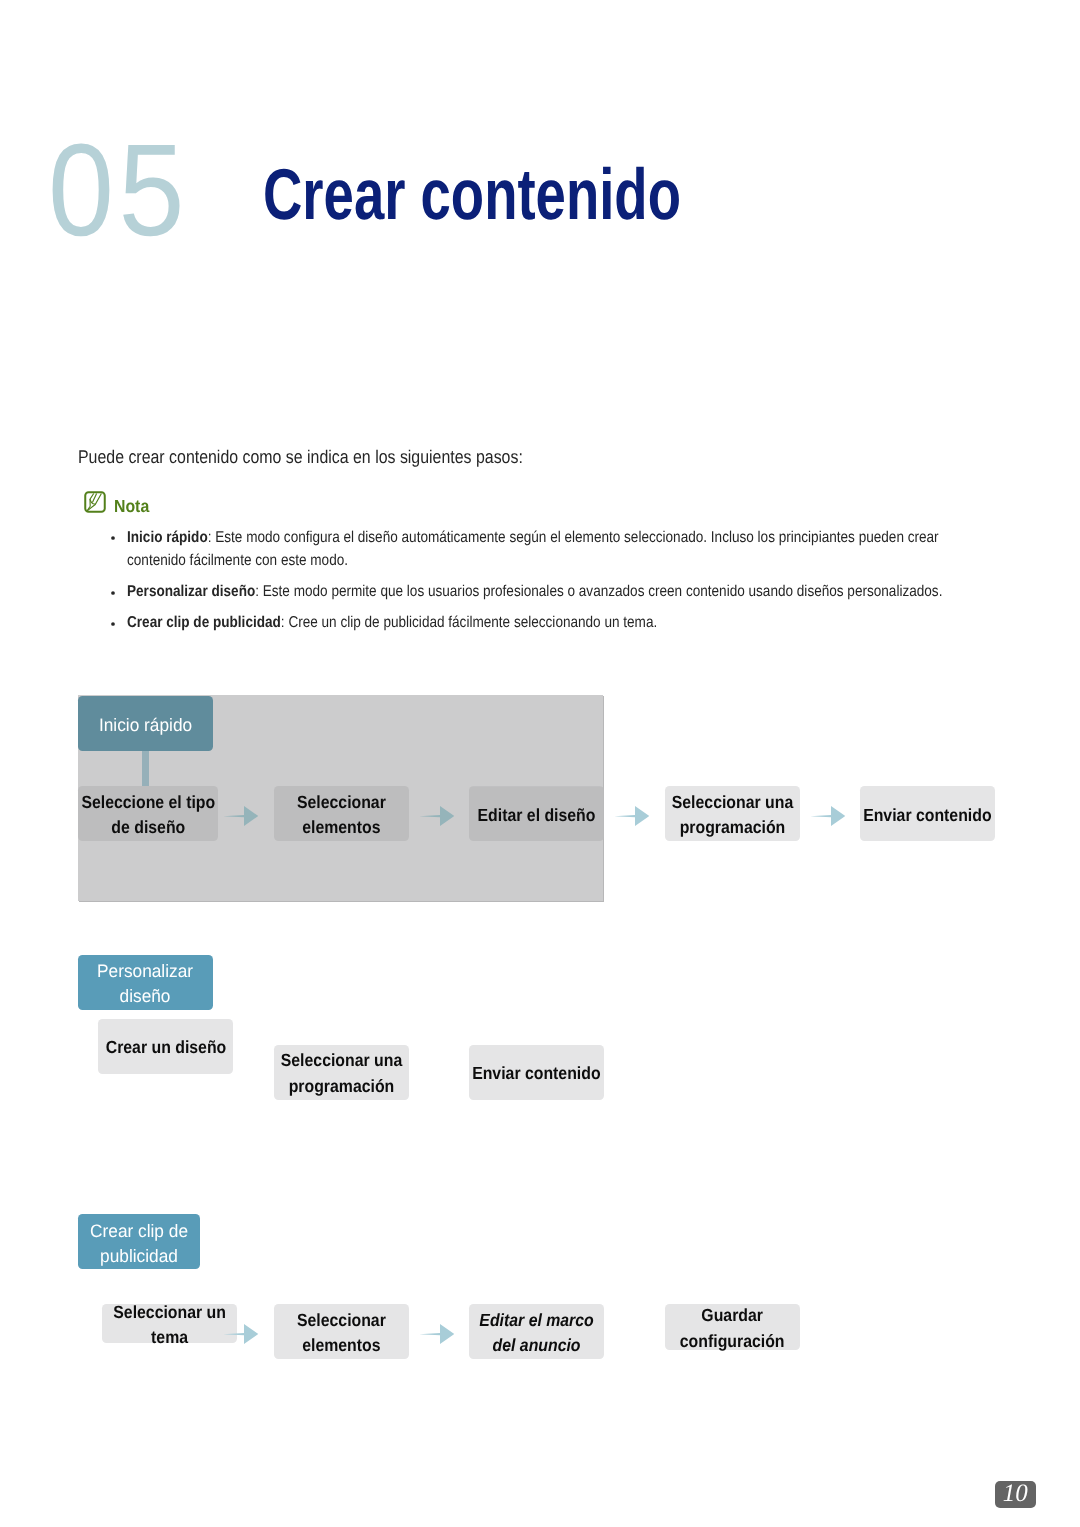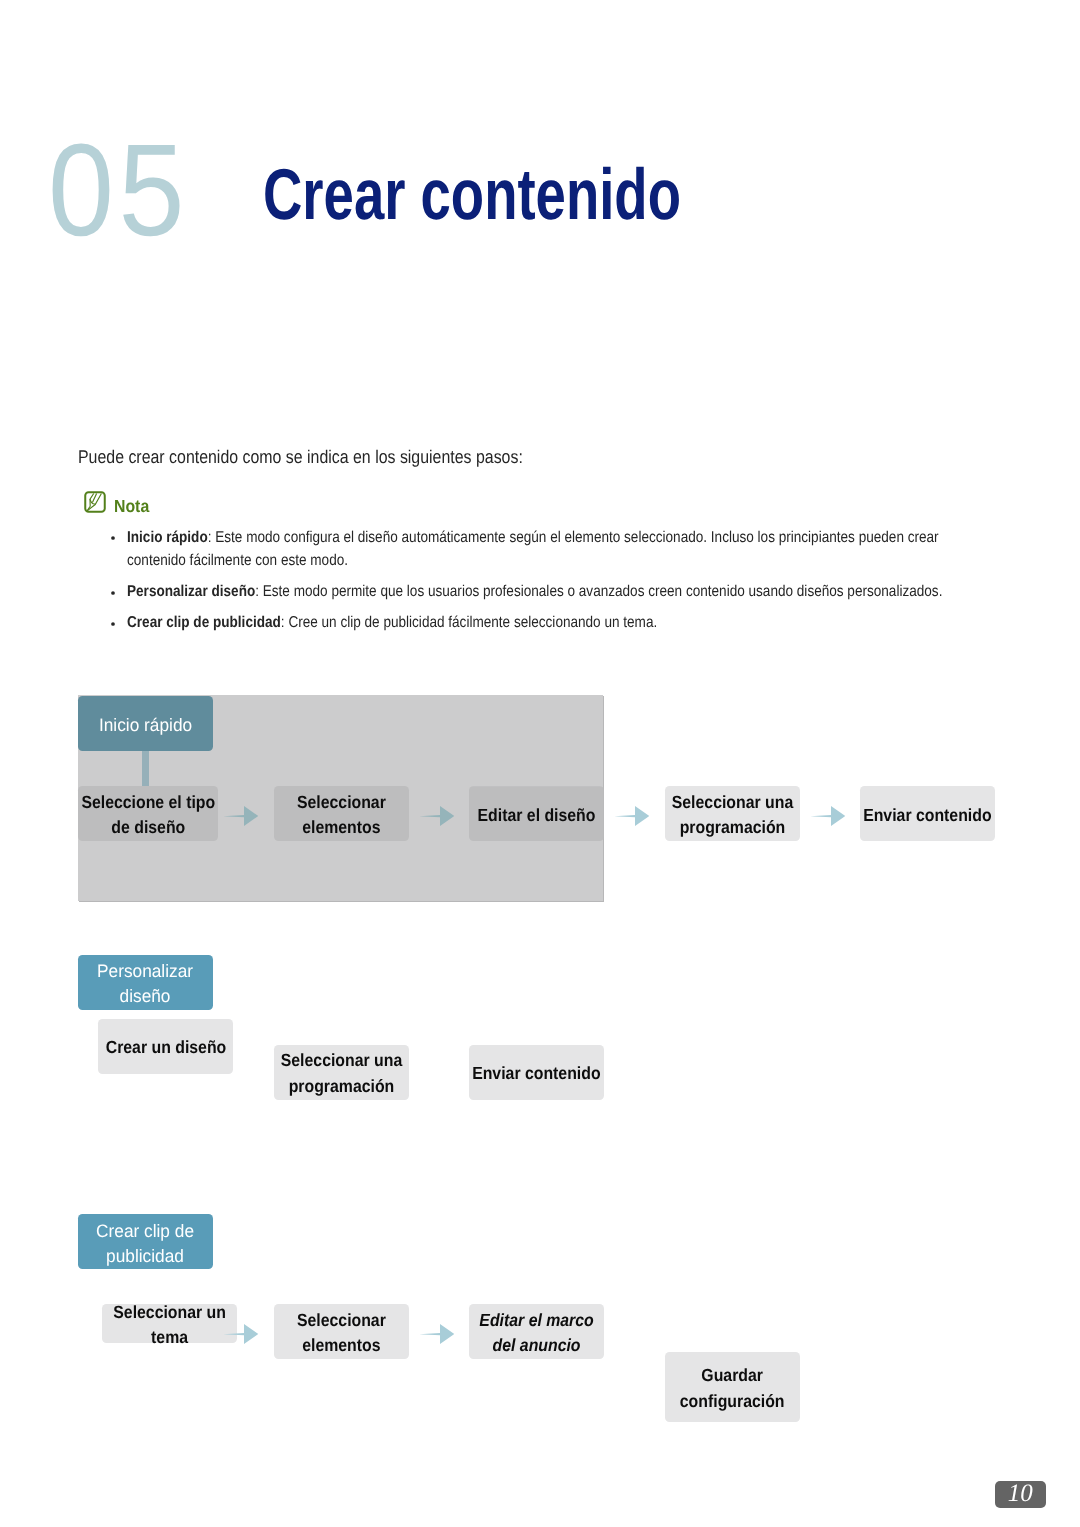--- a/index.html
+++ b/index.html
@@ -173,37 +173,37 @@
       </div>
       <div class="node g-light" style="left: 78px; top: 1019px; width: 135px; height: 55px; margin-left: 20px;">
         <span>Crear un diseño</span>
       </div>
       <div class="node g-light" style="left: 273.5px; top: 1044.7px; width: 135px; height: 55px;">
         <span>Seleccionar una<br>programación</span>
       </div>
       <div class="node g-light" style="left: 469px; top: 1044.7px; width: 135px; height: 55px;">
         <span>Enviar contenido</span>
       </div>
-      <div class="node blue2" style="left: 78px; top: 1214px; width: 135px; height: 55.2px;">
+      <div class="node blue2" style="left: 78px; top: 1214px; width: 122px; height: 55.2px;">
         <span>Crear clip de<br>publicidad</span>
       </div>
       <div class="node g-light" style="left: 78px; top: 1304.2px; width: 135px; height: 39px; margin-left: 24px;">
         <span>Seleccionar un<br>tema</span>
       </div>
       <div class="arrow" style="left: 223px; top: 1322.7px; width: 36px; height: 22px;"><svg width="36" height="22" viewBox="0 0 36 22">
           <path d="M0.3 11.3 L21.0 9.9 L21.0 1.1 L35.3 11.0 L21.0 20.9 L21.0 12.3 Z" fill="#a8cdd8"></path>
         </svg></div>
       <div class="node g-light" style="left: 273.5px; top: 1304.2px; width: 135px; height: 55px;">
         <span>Seleccionar<br>elementos</span>
       </div>
       <div class="arrow" style="left: 418.5px; top: 1322.7px; width: 36px; height: 22px;"><svg width="36" height="22" viewBox="0 0 36 22">
           <path d="M0.3 11.3 L21.0 9.9 L21.0 1.1 L35.3 11.0 L21.0 20.9 L21.0 12.3 Z" fill="#a8cdd8"></path>
         </svg></div>
       <div class="node g-light" style="left: 469px; top: 1304.2px; width: 135px; height: 55px; font-style: italic;">
         <span>Editar el marco<br>del anuncio</span>
       </div>
-      <div class="node g-light" style="left: 664.5px; top: 1304.2px; width: 135px; height: 70px; margin-top: 48px;">
+      <div class="node g-light" style="left: 664.5px; top: 1304.2px; width: 135px; height: 46px;">
         <span>Guardar<br>configuración</span>
       </div>
     </div>
 
-  <div class="pageno" style="left: 994.7px; top: 1480.6px; width: 51px; height: 27.5px; font-size: 25px;">10</div>
+  <div class="pageno" style="left: 994.7px; top: 1480.6px; width: 41px; height: 27.5px; font-size: 25px;">10</div>
 </div>
 
 </body></html>

